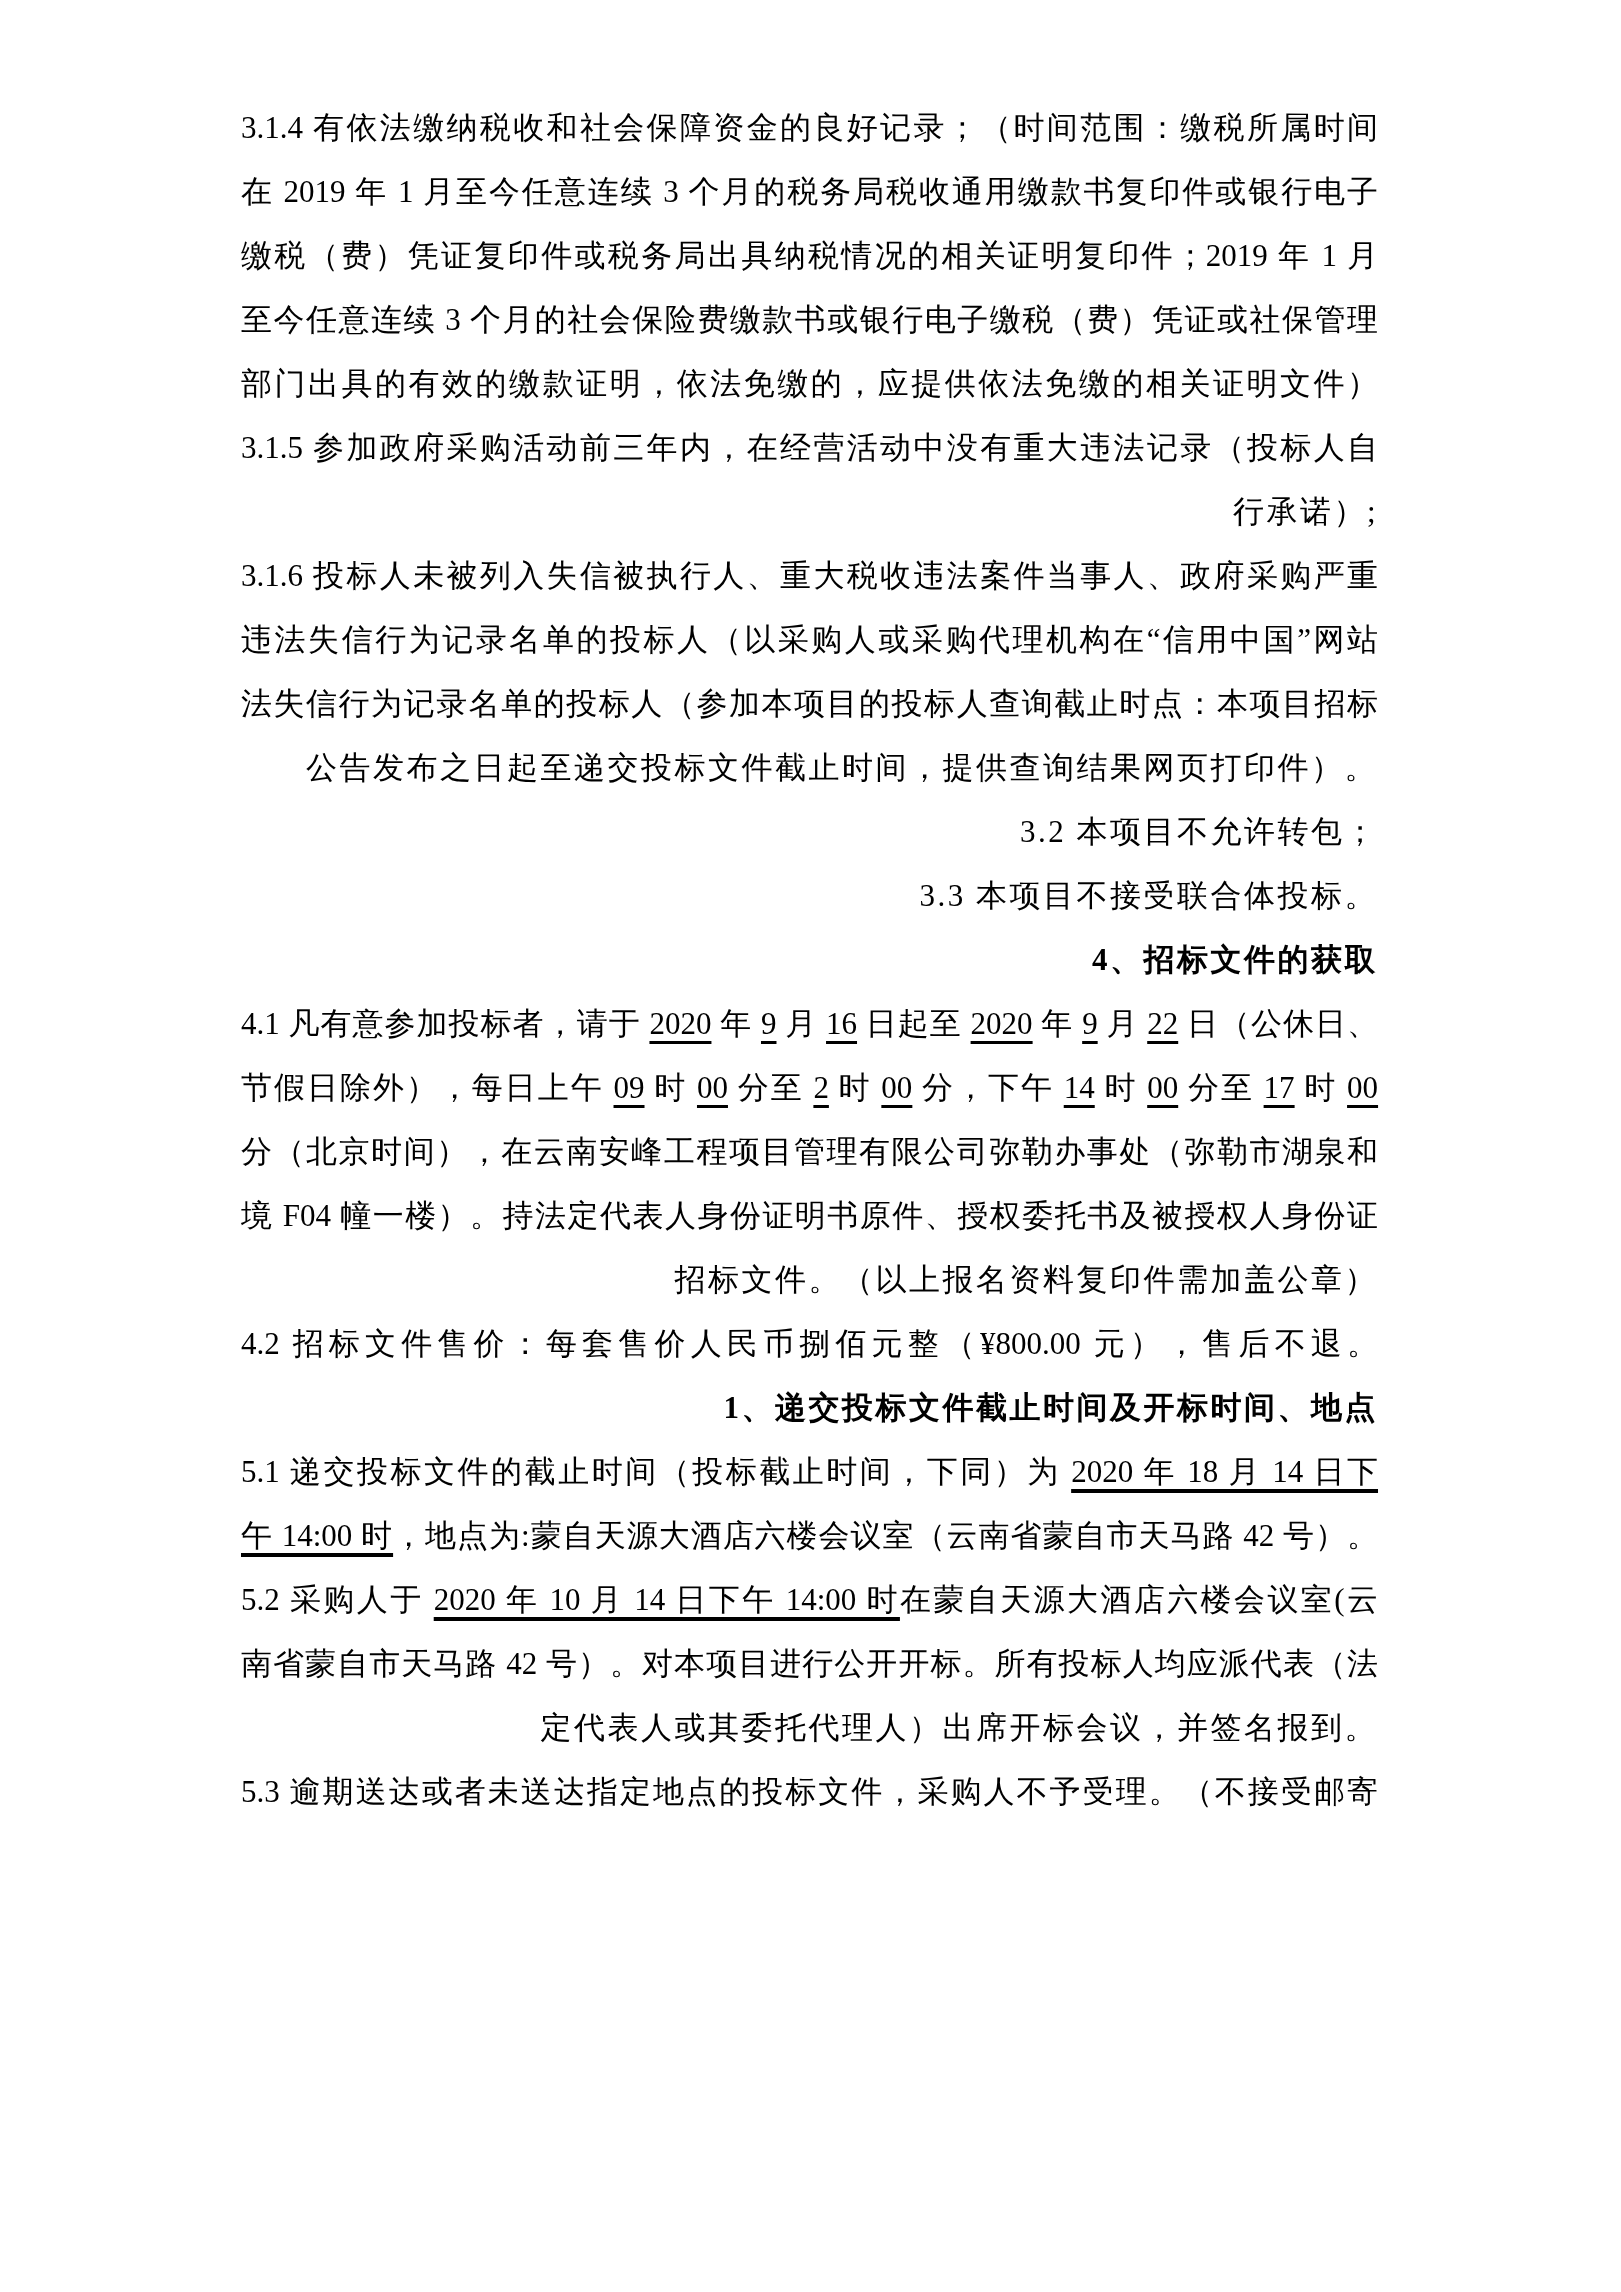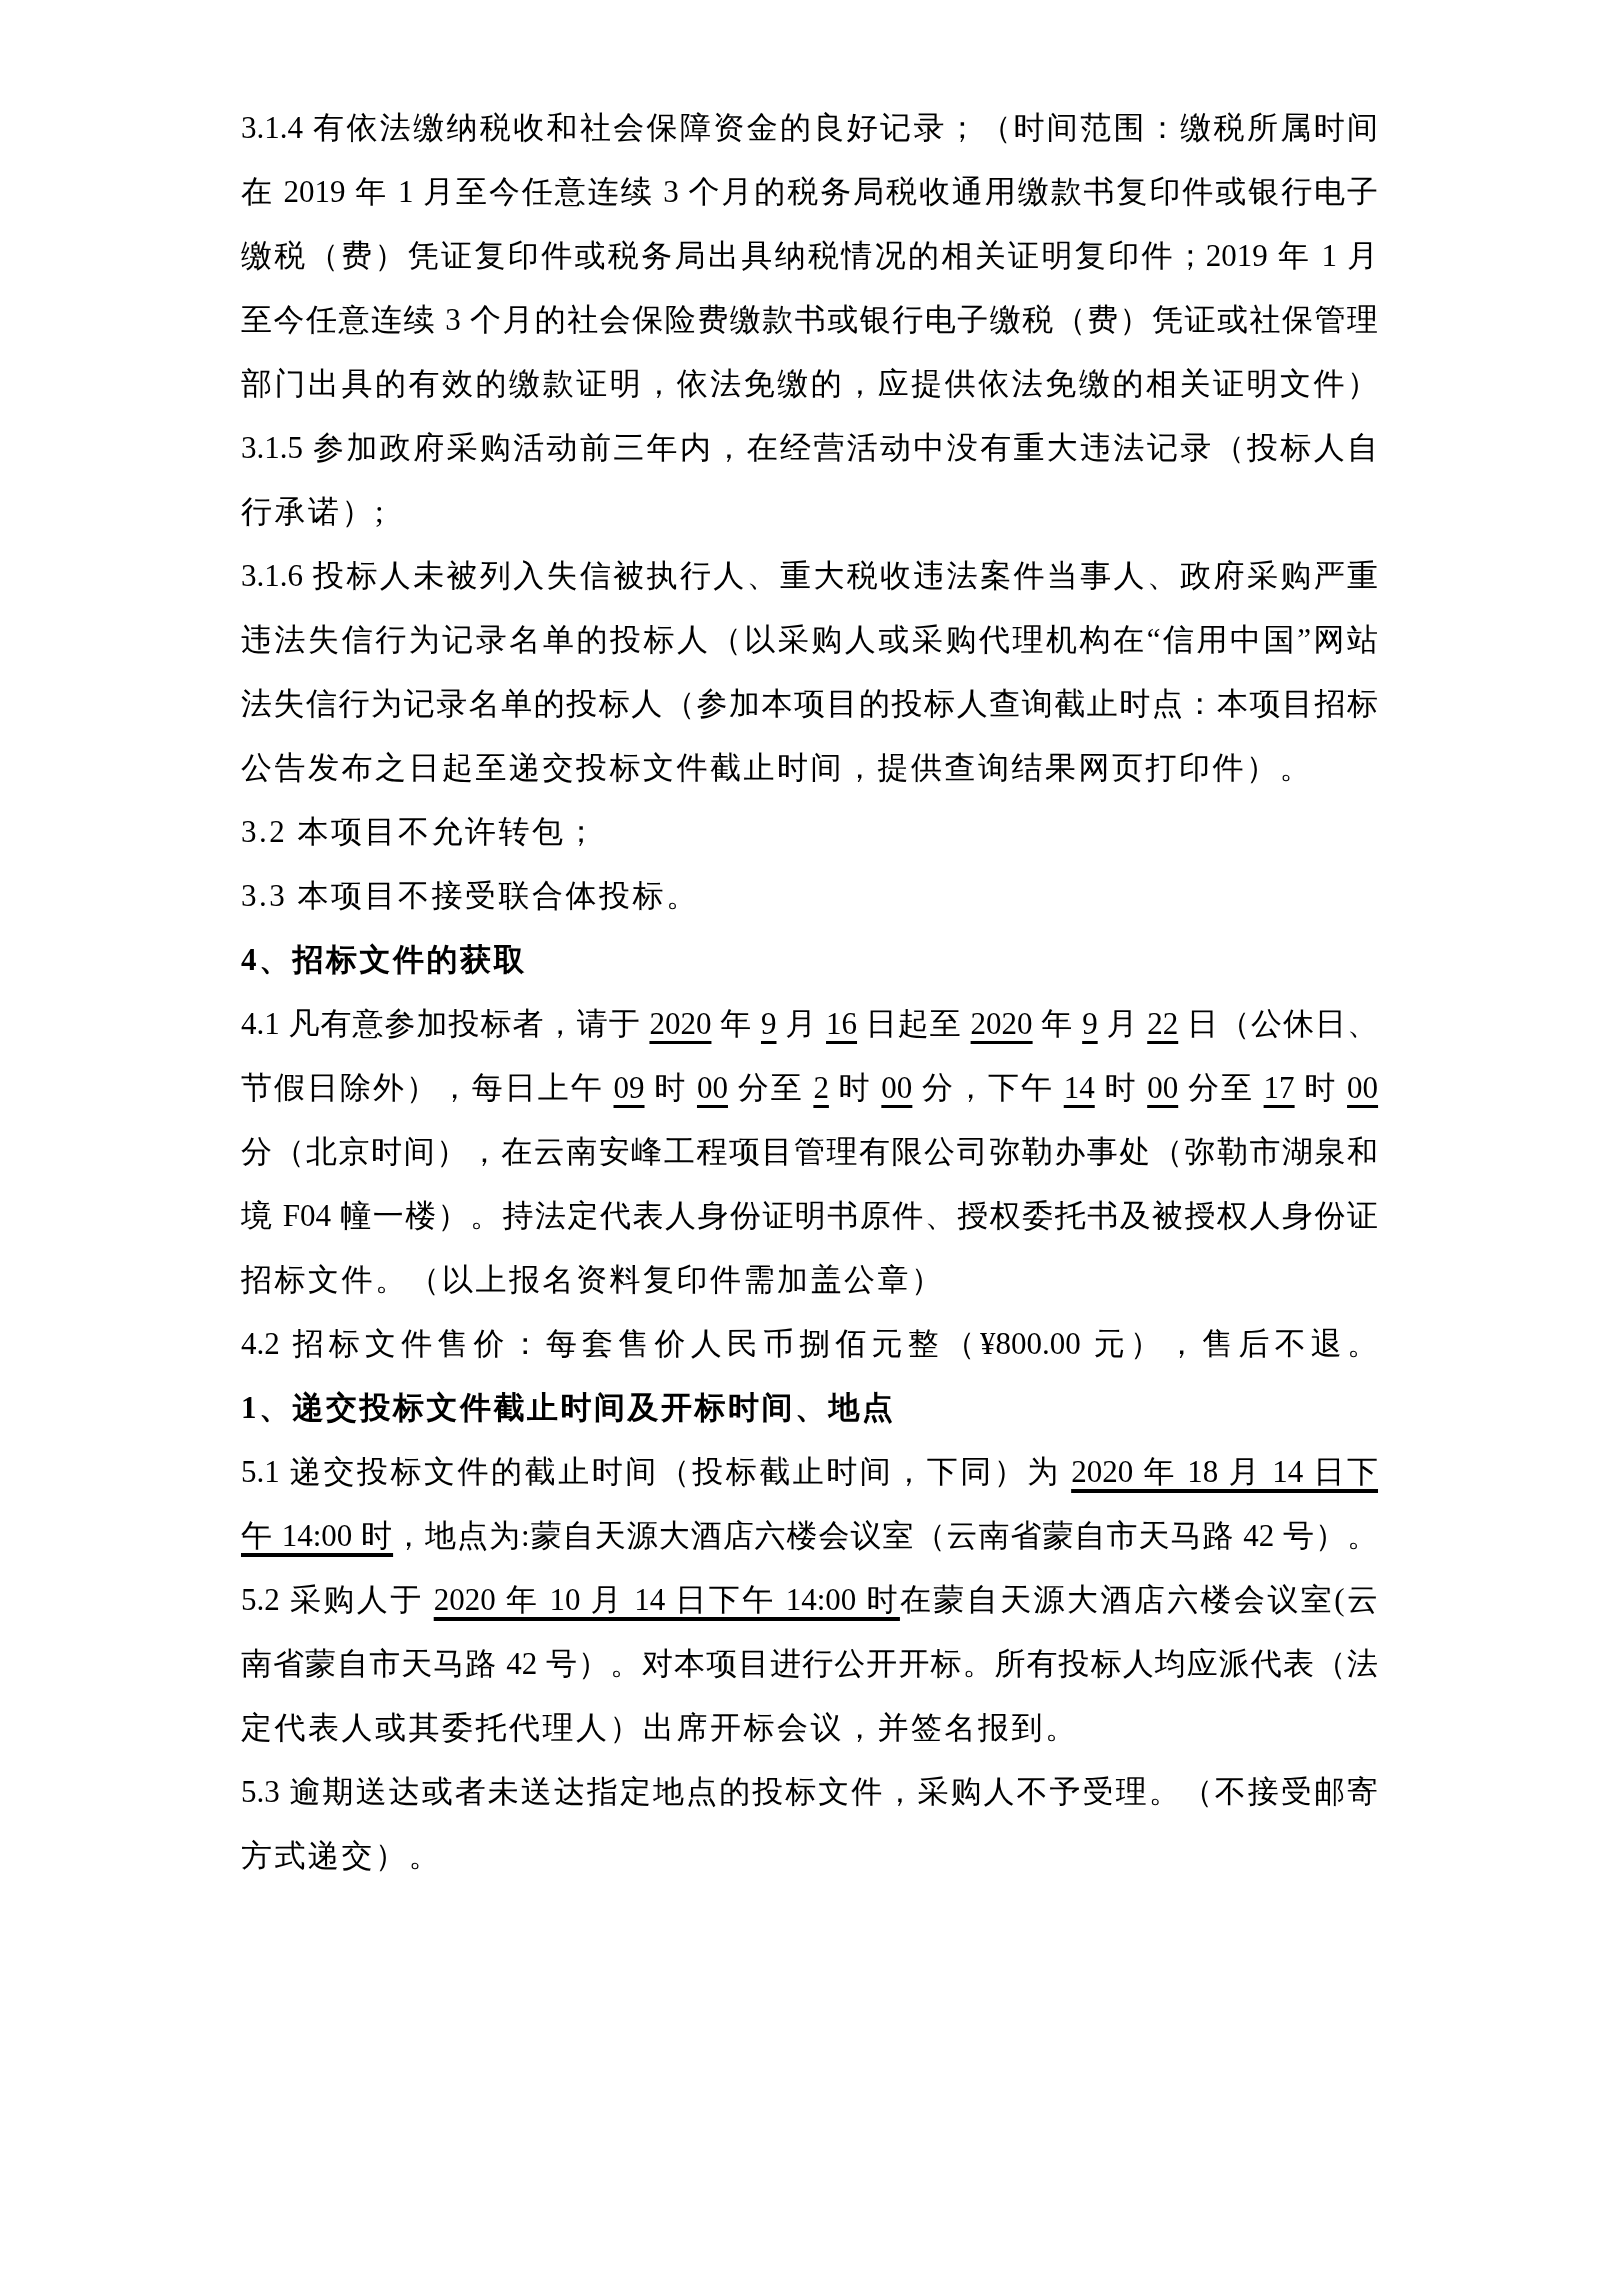--- a/index.html
+++ b/index.html
@@ -14,21 +14,21 @@
   .page{
     position:absolute;
     left:241px;
     top:96px;
     width:1137px;
   }
   .line{
     font-size:31px;
     line-height:64px;
     height:64px;
-    text-align:left;
+    text-align:right;
     letter-spacing:2.5px;
     white-space:normal;
     overflow:visible;
   }
   .line.j{
     text-align:justify;
     text-align-last:justify;
     letter-spacing:0;
   }
   .line.b{
@@ -70,15 +70,14 @@
     <div class="line j"><span>境 F04 幢一楼）。持法定代表人身份证明书原件、授权委托书及被授权人身份证</span></div>
     <div class="line"><span>招标文件。（以上报名资料复印件需加盖公章）</span></div>
     <div class="line j"><span>4.2 招标文件售价：每套售价人民币捌佰元整（¥800.00 元），售后不退。</span></div>
     <div class="line b"><span>1、递交投标文件截止时间及开标时间、地点</span></div>
     <div class="line j"><span>5.1 递交投标文件的截止时间（投标截止时间，下同）为 </span><span class="u2">2020 年 18 月 14 日下</span></div>
     <div class="line j"><span class="u2">午 14:00 时</span><span>，地点为:蒙自天源大酒店六楼会议室（云南省蒙自市天马路 42 号）。</span></div>
     <div class="line j"><span>5.2 采购人于 </span><span class="u2">2020 年 10 月 14 日下午 14:00 时</span><span>在蒙自天源大酒店六楼会议室(云</span></div>
     <div class="line j"><span>南省蒙自市天马路 42 号）。对本项目进行公开开标。所有投标人均应派代表（法</span></div>
     <div class="line"><span>定代表人或其委托代理人）出席开标会议，并签名报到。</span></div>
     <div class="line j"><span>5.3 逾期送达或者未送达指定地点的投标文件，采购人不予受理。（不接受邮寄</span></div>
-    <div class="line"><span>方式递交）。</span></div>
   </div>
 
 
 </body></html>

